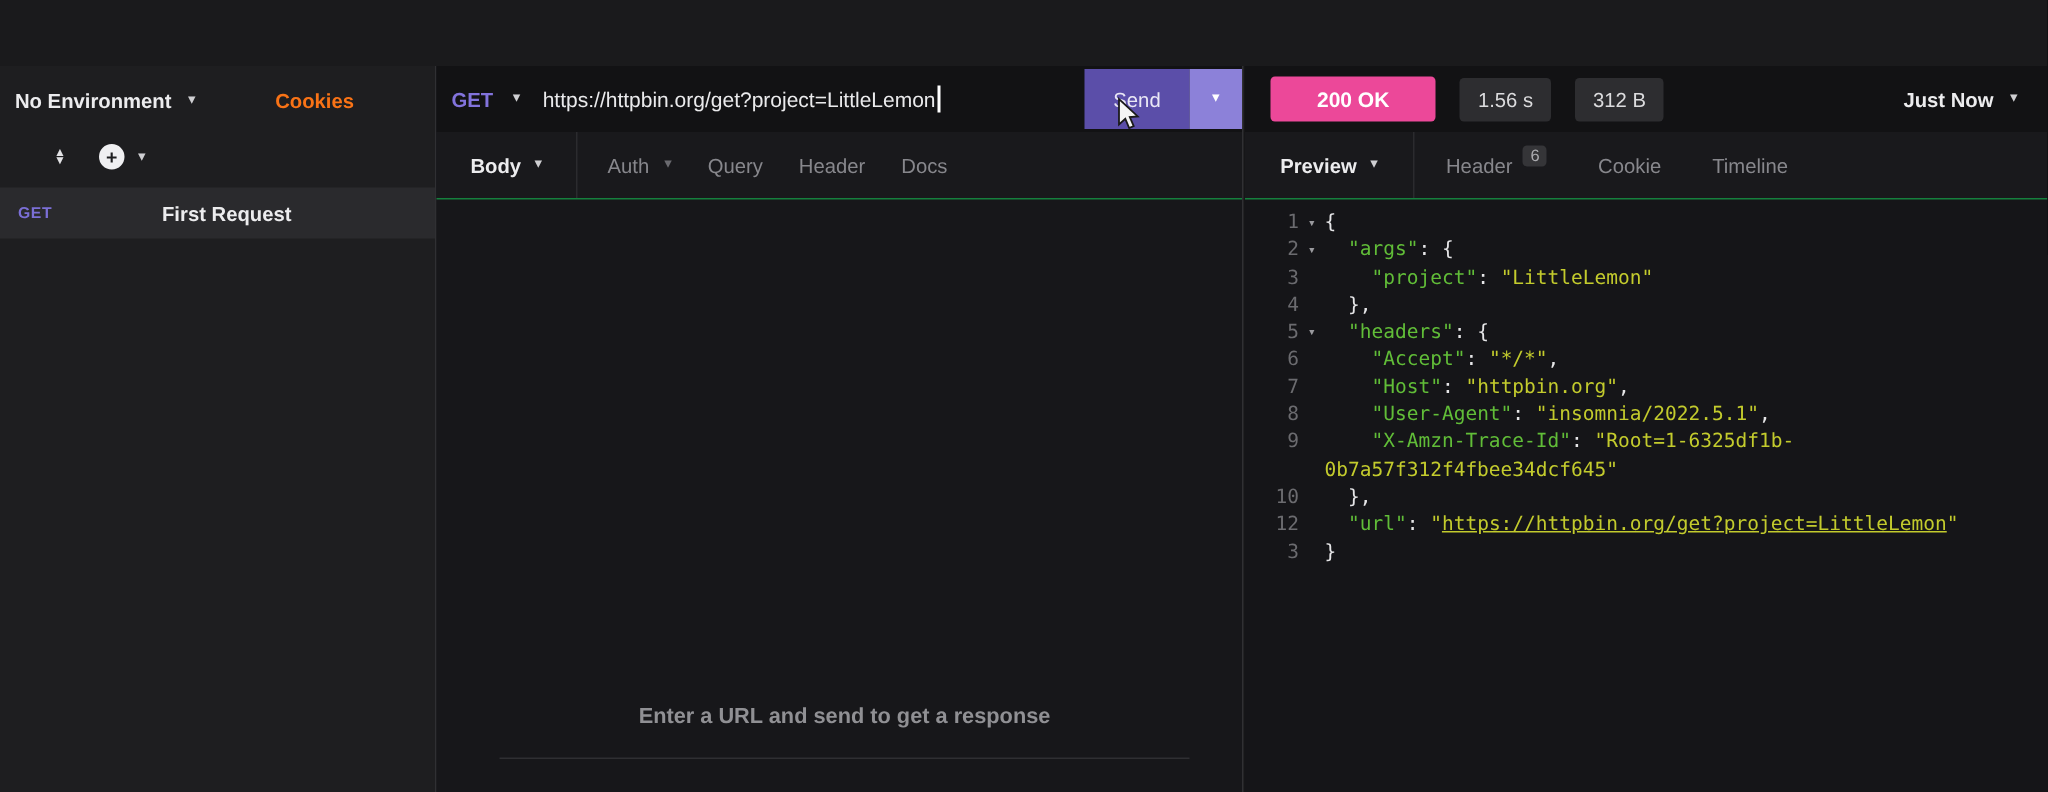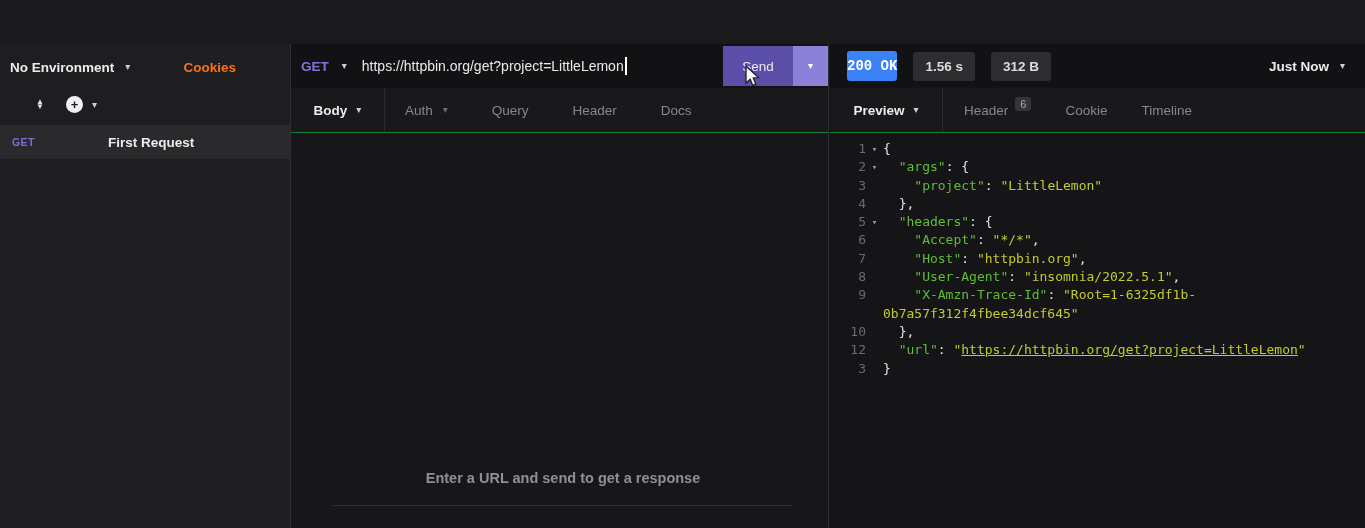--- a/index.html
+++ b/index.html
@@ -40,31 +40,31 @@
   .url-text { margin-left:15px; color:#eaeaec; font-size:14px; white-space:nowrap; flex:1; display:flex; align-items:center; }
   .text-caret { display:inline-block; width:2px; height:18px; background:#fff; margin-left:1px; }
   .send-group { display:flex; height:40px; margin-left:auto; }
   .send-btn { width:70px; background:#5b4ea9; color:#e9e7f5; font-size:13.5px; display:flex; align-items:center; justify-content:center; }
   .send-caret { width:35px; background:#8c81d9; display:flex; align-items:center; justify-content:center; }
   .send-caret .caret { color:#fff; }
   .tabs-row { height:45px; background:#19191c; border-bottom:1px solid #15803d; display:flex; align-items:stretch;text-align:right; }
   .tab-first { display:flex; align-items:center; justify-content:center; gap:9px; border-right:1px solid #2b2b2e;
                color:#ececee; font-weight:600; font-size:13.5px; }
   .mid .tab-first { width:94px; }
-  .tab-rest { display:flex; align-items:center; gap:44px; padding-left:20px; color:#87878c; font-size:13.5px; }
+  .tab-rest { display:flex; align-items:center; gap:24px; padding-left:20px; color:#87878c; font-size:13.5px; }
   .tab-item { display:flex; align-items:center; gap:10px; }
   .mid-body { position:relative; height:394px; }
   .empty-state { position:absolute; left:42px; top:337px; width:460px; text-align:center; }
   .empty-text { color:#909094; font-weight:700; font-size:14.5px; }
   .empty-hr { margin-top:19px; border-top:1px solid #2f2f32; }
   
   .resp { position:absolute; left:830px; top:44px; right:0; bottom:0; background:#151518; }
   .resp-meta { height:44px; background:#121214; display:flex; align-items:center; padding:0 20px 0 17px; }
-  .status-badge { background:#3b82f6; color:#fff; font-weight:700; font-size:14px; padding:7px 0; border-radius:3px;font-family:Liberation Mono, monospace; }
-  .pill { background:#2d2d30; color:#dcdcde; font-size:13.5px; font-weight:700; padding:7px 12px; border-radius:3px; margin-left:16px; }
+  .status-badge { background:#ec4899; color:#fff; font-weight:700; font-size:14px; padding:7px 31px; border-radius:3px; }
+  .pill { background:#2d2d30; color:#dcdcde; font-size:13.5px; font-weight:400; padding:7px 12px; border-radius:3px; margin-left:16px; }
   .history-btn { margin-left:auto; display:flex; align-items:center; gap:11px; color:#ececee; font-size:13.5px; font-weight:600; }
   .resp .tab-first { width:113px; }
   .resp .tab-rest { gap:34px; padding-left:21px; }
   .hdr-badge { background:#353538; color:#ababaf; font-size:11px; padding:1px 5px; border-radius:3px;
                position:relative; top:-6px; margin-left:-3px; }
   .resp-body { padding-top:7px; font-family:"DejaVu Sans Mono","Liberation Mono",monospace; font-size:13px; line-height:18.3px; }
   .crow { display:flex; }
   .lnum { width:36px; text-align:right; color:#6b6b6f; flex:none; }
   .fold { width:17px; text-align:center; color:#9a9a9e; font-size:9px; line-height:18.3px; flex:none; }
   .ctext { white-space:pre; }

